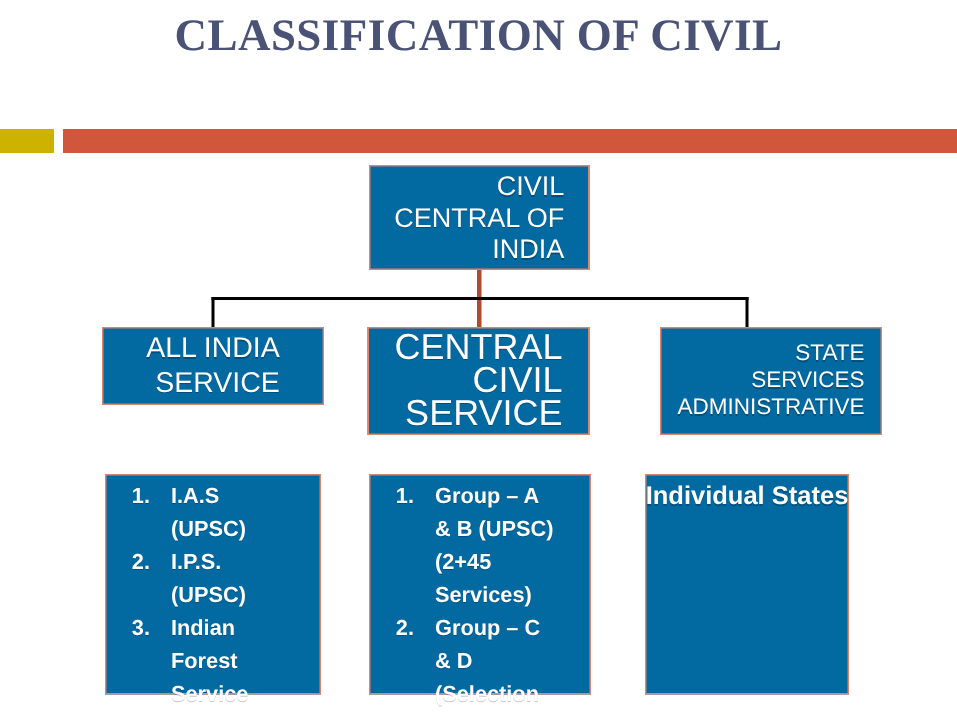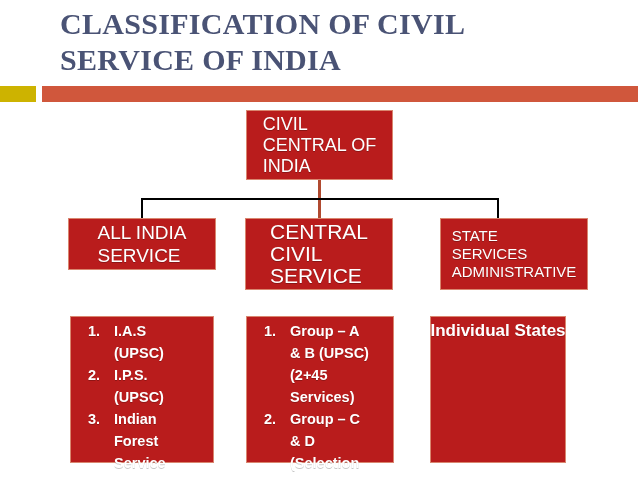--- a/index.html
+++ b/index.html
@@ -23,21 +23,21 @@
     background: #ffffff;
     overflow: hidden;
   }
 
   
   .title {
     position: absolute;
     left: 60px;
     top: 6px;
     width: 518px;
-    text-align: left;
+    text-align: center;
     font-family: "Liberation Serif", serif;
     font-weight: bold;
     font-size: 30px;
     line-height: 36px;
     color: #4a5375;
     letter-spacing: 0.3px;
   }
 
   
   .bar-yellow {
@@ -53,25 +53,25 @@
     left: 42px;
     top: 86px;
     width: 596px;
     height: 16px;
     background: #d0573c;
   }
 
   
   .box {
     position: absolute;
-    background: #b91c1c;
+    background: #0369a1;
     border: 1px solid #d9866f;
     box-sizing: border-box;
     color: #ffffff;
-    text-align: left;
+    text-align: right;
     overflow: hidden;
   }
   .box-top {
     left: 246px;
     top: 110px;
     width: 147px;
     height: 70px;
     display: flex;
     align-items: center;
     justify-content: center;
@@ -100,21 +100,21 @@
   .box-mid-center {
     left: 245px;
     top: 218px;
     width: 148px;
     height: 72px;
     display: flex;
     align-items: center;
     justify-content: center;
   }
   .box-mid-center .txt {
-    font-size: 21px;
+    font-size: 24px;
     line-height: 22px;
     text-shadow: 0 1px 0 rgba(0,0,0,0.25);
   }
 
   .box-mid-right {
     left: 424px;
     top: 218px;
     width: 148px;
     height: 72px;
     display: flex;
@@ -228,21 +228,20 @@
     height: 20px;
   }
 </style>
 </head>
 <body>
 
 <div class="slide">
 
   <div class="title">
     <div>CLASSIFICATION OF CIVIL</div>
-    <div>SERVICE OF INDIA</div>
   </div>
 
   <div class="bar-yellow"></div>
   <div class="bar-orange"></div>
 
   <div class="box box-top">
     <div class="txt">
       <div>CIVIL</div>
       <div>CENTRAL OF</div>
       <div>INDIA</div>

